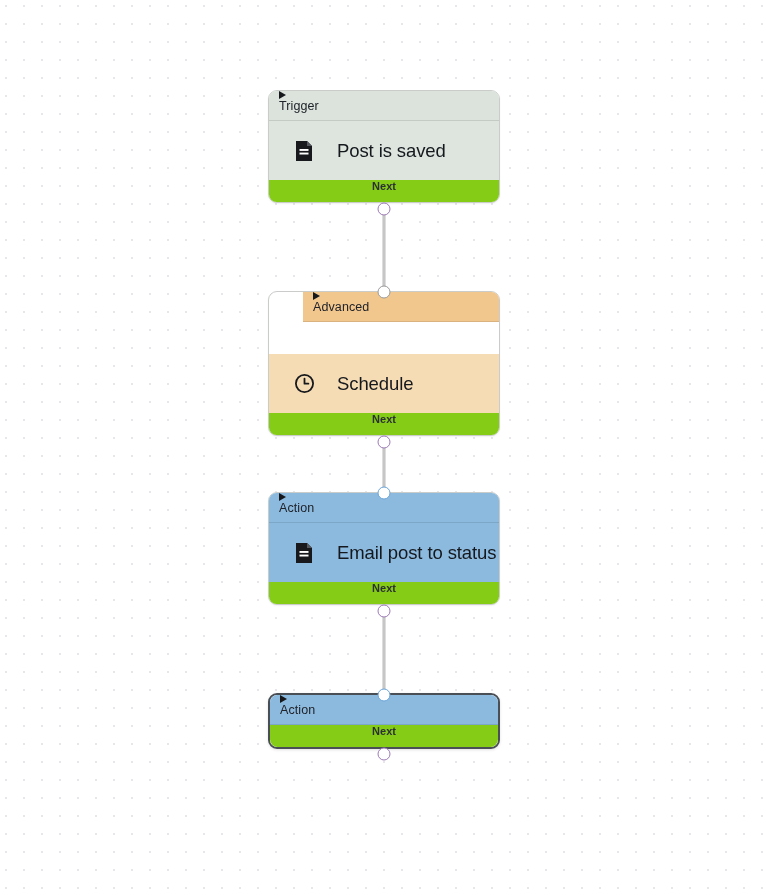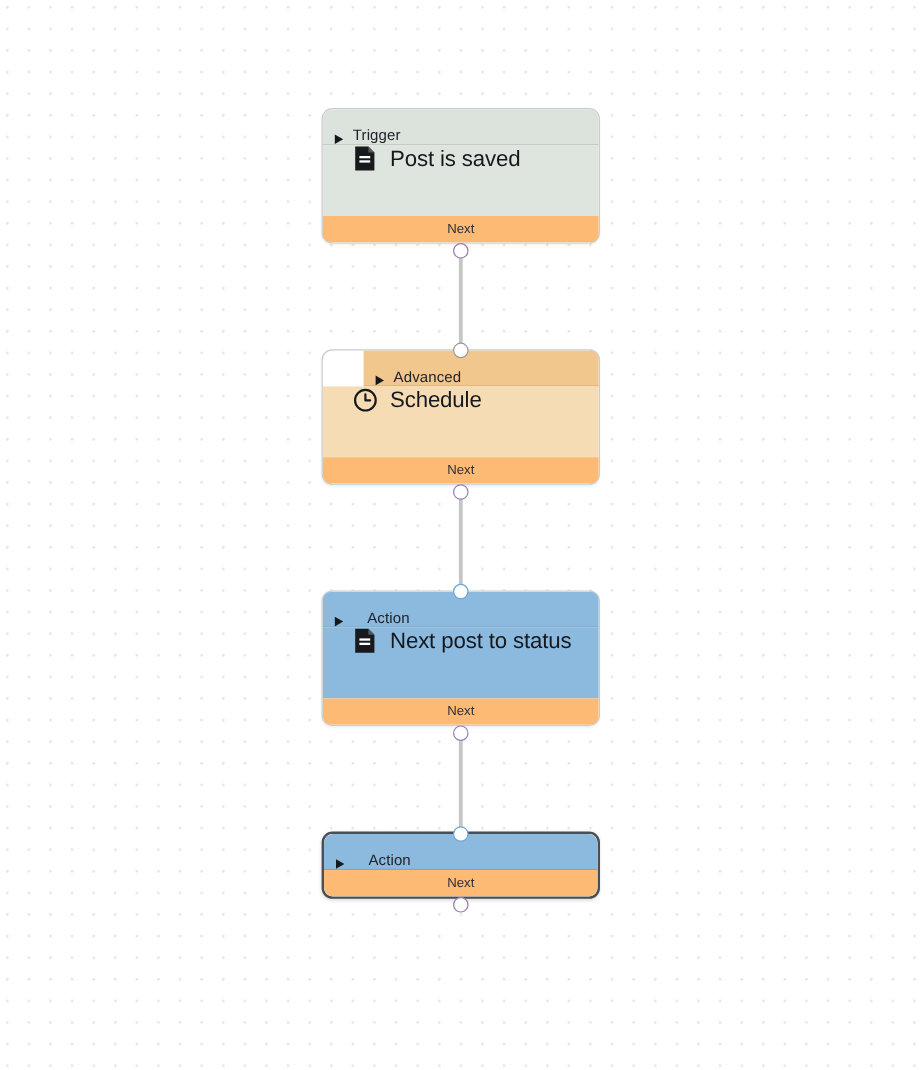--- a/index.html
+++ b/index.html
@@ -52,44 +52,46 @@
     box-shadow: 0 1px 3px rgba(0,0,0,0.12);
   }
 
   .node-inner {
     border-radius: 7.5px;
     overflow: hidden;
   }
 
   .node-header {
     display: flex;
-    align-items: flex-end;
+    align-items: flex-start;
     height: 29px;
     padding: 0 10px;
     font-size: 12.5px;
     color: #20232a;
     border-bottom: 1px solid rgba(0,0,0,0.10);
     letter-spacing: 0.1px;
+    flex-direction: column;
   }
 
   .tri {
     width: 0;
     height: 0;
     border-left: 7px solid #16181c;
     border-top: 4.5px solid transparent;
     border-bottom: 4.5px solid transparent;
     margin-right: 8px;
     flex: none;
   }
 
   .node-body {
     display: flex;
-    align-items: flex-start;
+    align-items: center;
     height: 59px;
     padding: 0 24px;
+    gap: 12px;
   }
 
   .node-icon {
     width: 22px;
     height: 22px;
     margin-right: 10px;
     flex: none;
     display: flex;
     align-items: center;
     justify-content: center;
@@ -98,26 +100,27 @@
 
   .node-title {
     font-size: 18.5px;
     color: #15181d;
     letter-spacing: -0.1px;
     white-space: nowrap;
   }
 
   .node-footer {
     height: 22px;
-    background: #fdba74;
-    display: flex;
-    align-items: center;
+    background: #84cc16;
+    display: flex;
+    align-items: flex-start;
     justify-content: center;
     font-size: 11px;
     color: #2c2f36;
+    font-weight: bold;
   }
 
   
   .port {
     position: absolute;
     width: 13px;
     height: 13px;
     border-radius: 50%;
     background: #ffffff;
     box-sizing: border-box;
@@ -131,23 +134,23 @@
     transform: translate(-50%, 50%);
   }
   .port.in-gray   { border: 1.6px solid #9a9a9a; top: 0; }
   .port.in-blue   { border: 1.6px solid #6aa5d8; top: 0; }
 
   
   .theme-trigger  .node-header { background: #dbe3dc; }
   .theme-trigger  .node-body   { background: #dde5de; }
 
   .theme-advanced .node-header { background: #f2c78e; margin-left: 34px; }
-  .theme-advanced .node-body   { background: #f6dcb4; }
-
-  .theme-action   .node-header { background: #8cbade; gap: 12px; }
+  .theme-advanced .node-body   { background: #f6dcb4; margin-top: 32px; }
+
+  .theme-action   .node-header { background: #8cbade; }
   .theme-action   .node-body   { background: #8cbade; }
 </style>
 </head>
 <body>
 
 <div id="canvas">
 
   <svg id="edges" width="768" height="892" viewBox="0 0 768 892">
     <line x1="384" y1="196" x2="384" y2="291" stroke="#c6c6c6" stroke-width="3.2" stroke-linecap="round"></line>
     <line x1="384" y1="397" x2="384" y2="492" stroke="#c6c6c6" stroke-width="3.2" stroke-linecap="round"></line>
@@ -209,21 +212,21 @@
       </div>
       <div class="node-body">
         <span class="node-icon">
           <svg width="20" height="22" viewBox="0 0 20 22">
             <path d="M2 1 h11 l5 5 v15 H2 Z" fill="#17191d"></path>
             <rect x="5.5" y="9" width="9" height="1.9" fill="#ffffff"></rect>
             <rect x="5.5" y="12.6" width="9" height="1.9" fill="#ffffff"></rect>
             <path d="M13 1 l5 5 h-5 Z" fill="#55585e"></path>
           </svg>
         </span>
-        <span class="node-title">Next post to status</span>
+        <span class="node-title">Email post to status</span>
       </div>
       <div class="node-footer">
         <span>Next</span>
       </div>
     </div>
     <div class="port in-blue"></div>
     <div class="port out"></div>
   </div>
 
   <div class="node theme-action selected" style="left:268px; top:693px;">

